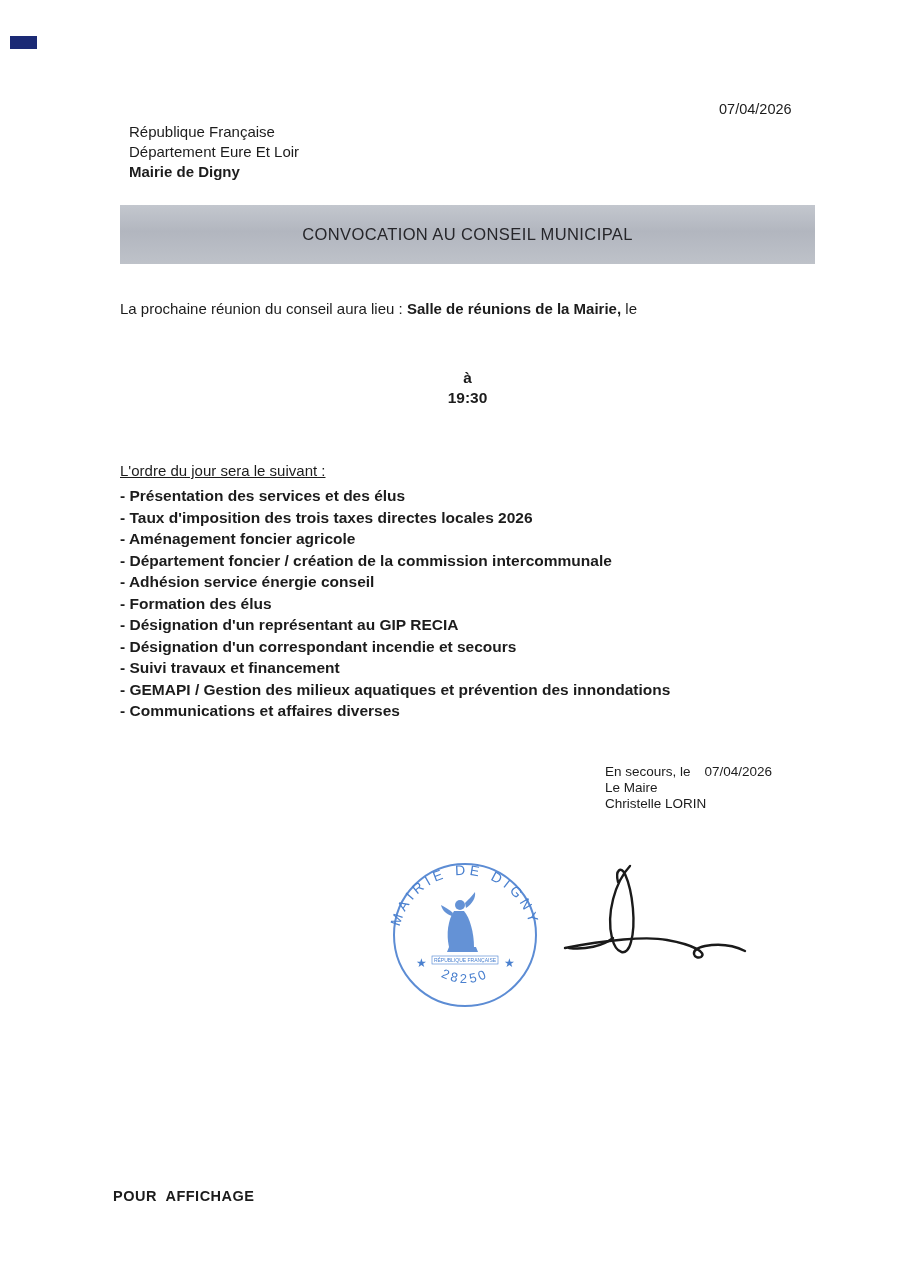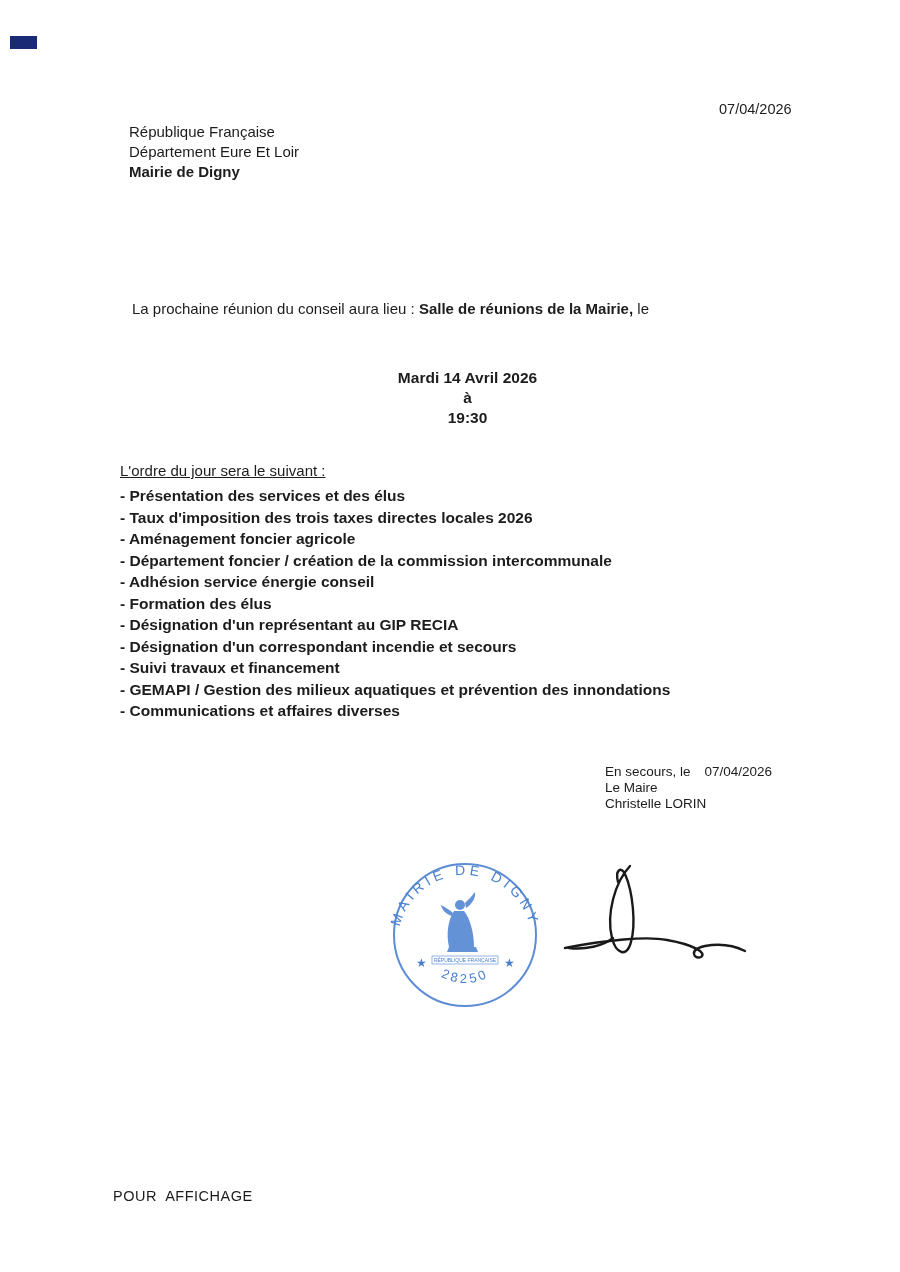--- a/index.html
+++ b/index.html
@@ -27,21 +27,21 @@
   .banner{
     position:absolute;left:120px;top:205px;width:695px;height:59px;
     background:linear-gradient(180deg,#c3c7ce 0%,#b2b6bf 45%,#bec2c9 100%);
     display:flex;align-items:center;justify-content:center;
   }
   .banner-title{
     font-size:16.5px;color:#26262a;letter-spacing:.4px;
   }
   .intro-line{
     position:absolute;left:120px;top:300px;
-    font-size:15px;white-space:pre-wrap;margin-left:12px;
+    font-size:15px;white-space:pre-wrap;
   }
   .intro-line .loc{font-weight:bold;}
   .meeting-block{
     position:absolute;left:120px;top:368px;width:695px;
     text-align:center;font-size:15.5px;font-weight:bold;line-height:20px;
   }
   .agenda-heading{
     position:absolute;left:120px;top:462px;
     font-size:15px;text-decoration:underline;
   }
@@ -55,43 +55,45 @@
   }
   .closing-block .date{margin-left:14px;}
   .stamp-wrap{
     position:absolute;left:380px;top:850px;width:170px;height:170px;
   }
   .signature-wrap{
     position:absolute;left:555px;top:858px;width:200px;height:115px;
   }
   .footer-note{
     position:absolute;left:113px;top:1188px;
-    font-size:14.5px;letter-spacing:.5px;white-space:pre;
+    font-size:14.5px;letter-spacing:.5px;white-space:pre;font-weight:bold;
   }
 </style>
 </head>
 <body>
 
 <div class="page">
 
   <div class="scan-artifact"></div>
 
   <div class="scan-date">07/04/2026</div>
 
   <div class="header-block">
     <div>République Française</div>
     <div>Département Eure Et Loir</div>
     <div class="commune">Mairie de Digny</div>
   </div>
 
+  <div class="banner">
+    <span class="banner-title">CONVOCATION AU CONSEIL MUNICIPAL</span>
+  </div>
 
   <div class="intro-line"><span>La prochaine réunion du conseil aura lieu : </span><span class="loc">Salle de réunions de la Mairie,</span><span> le</span></div>
 
   <div class="meeting-block">
-    <div>Mardi 14 Avril 2026</div>
     <div>à</div>
     <div>19:30</div>
   </div>
 
   <div class="agenda-heading">L'ordre du jour sera le suivant :</div>
 
   <div class="agenda-list">
     <div>- Présentation des services et des élus</div>
     <div>- Taux d'imposition des trois taxes directes locales 2026</div>
     <div>- Aménagement foncier agricole</div>

